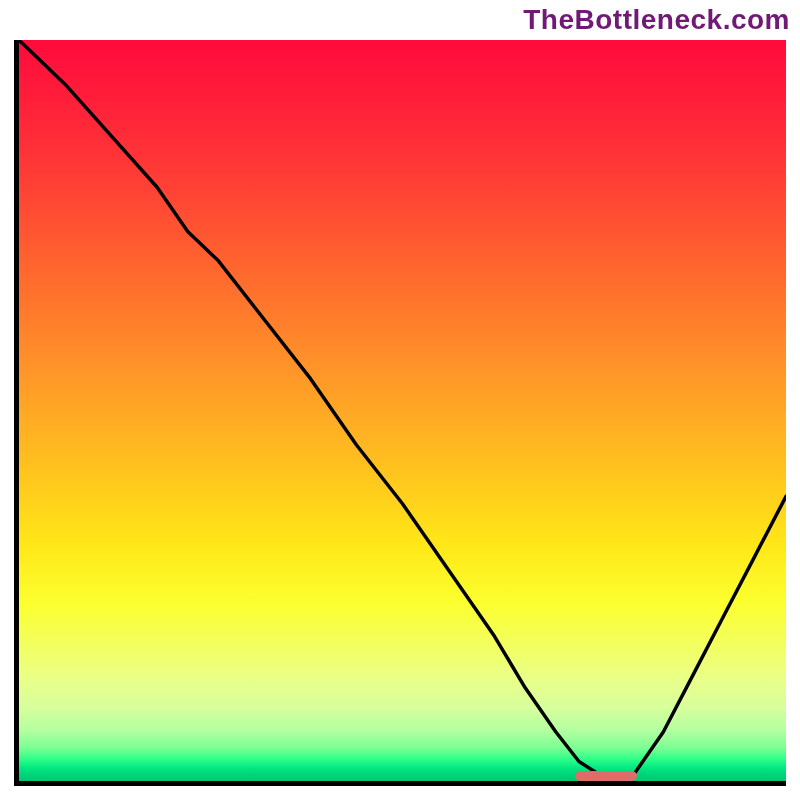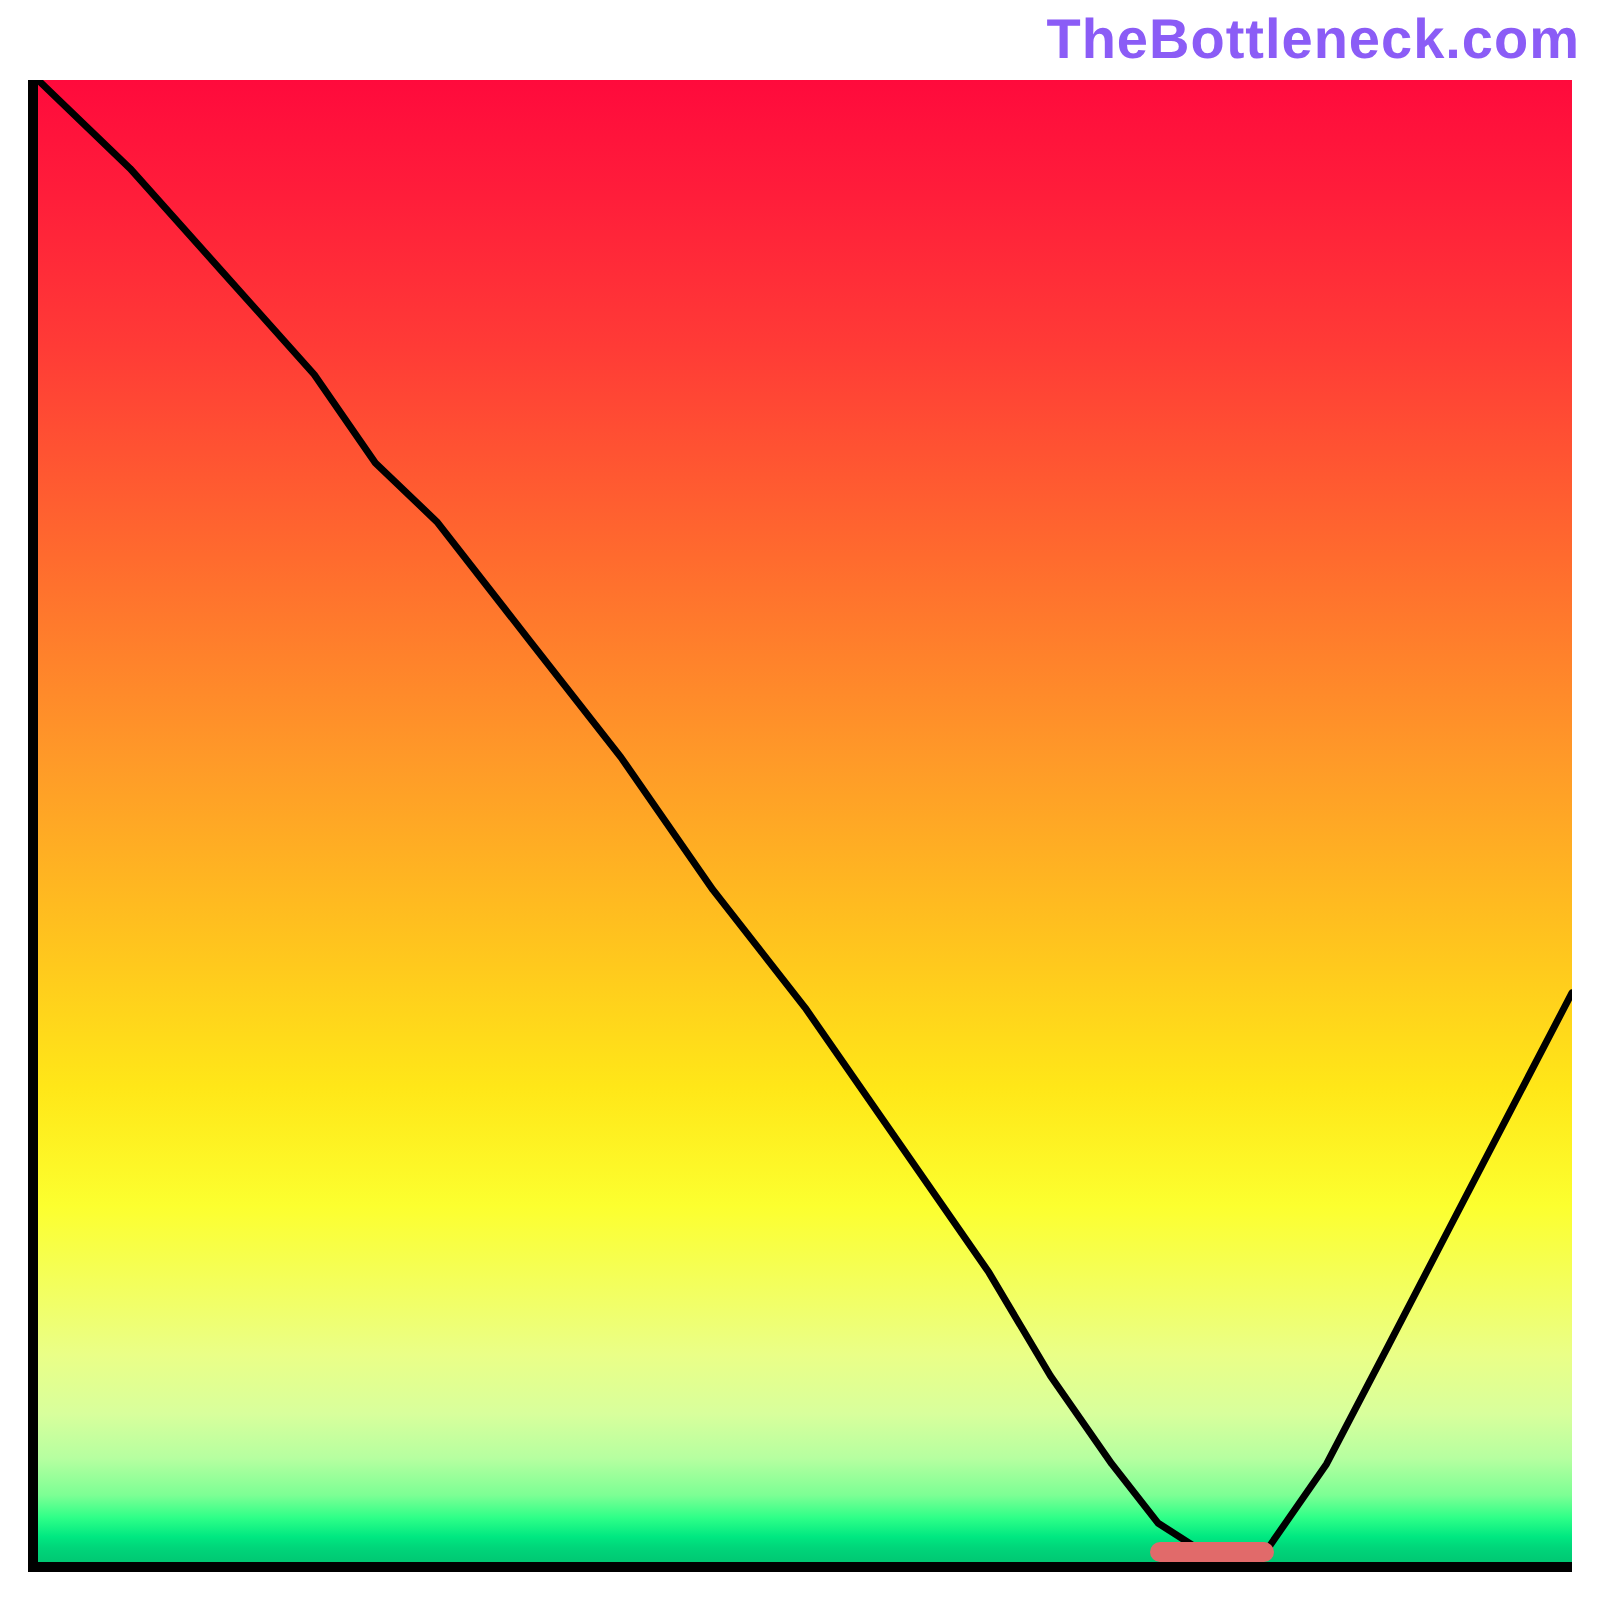--- a/index.html
+++ b/index.html
@@ -16,21 +16,21 @@
     width: 800px;
     height: 800px;
     box-sizing: border-box;
   }
   .watermark {
     position: absolute;
     top: 4px;
     right: 10px;
     font-size: 28px;
     font-weight: 700;
-    color: #8b5cf6;
+    color: #701a75;
     letter-spacing: 0.5px;
     z-index: 10;
   }
   .plot-area {
     position: absolute;
     left: 14px;
     top: 40px;
     width: 772px;
     height: 746px;
     box-sizing: border-box;

